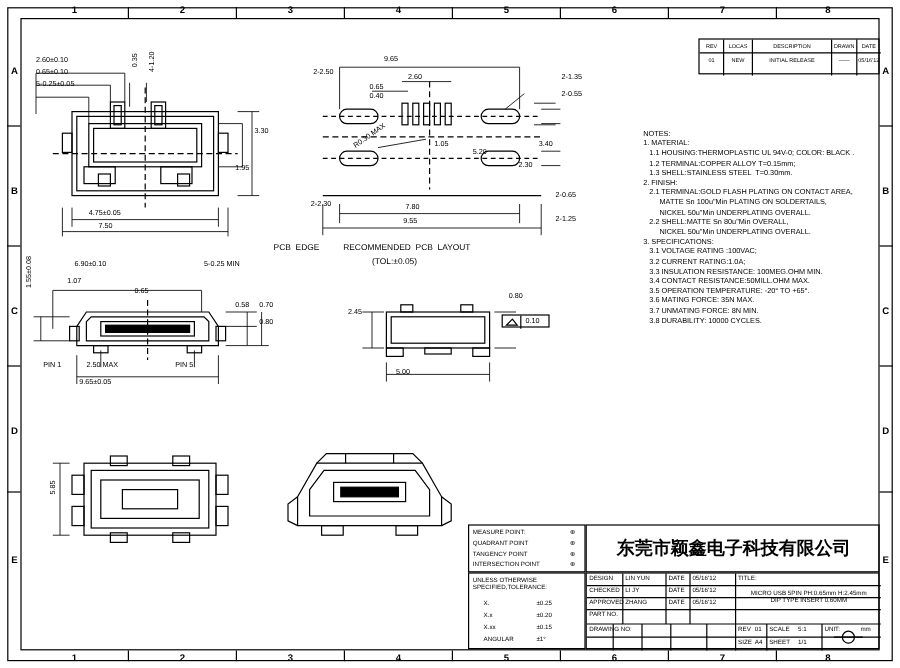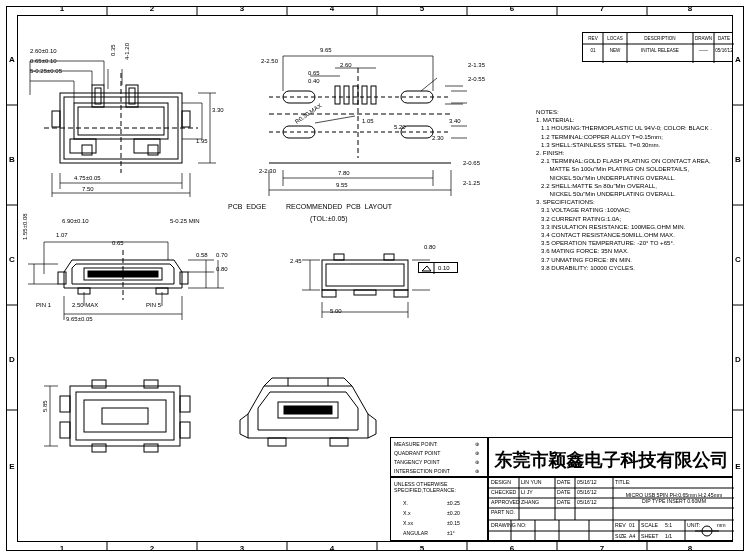--- a/index.html
+++ b/index.html
@@ -410,21 +410,21 @@
     <div class="txt5" style="left:56px;top:22px;">±0.25</div>
     <div class="txt5" style="left:12px;top:32px;">X.x</div>
     <div class="txt5" style="left:56px;top:32px;">±0.20</div>
     <div class="txt5" style="left:12px;top:42px;">X.xx</div>
     <div class="txt5" style="left:56px;top:42px;">±0.15</div>
     <div class="txt5" style="left:12px;top:52px;">ANGULAR</div>
     <div class="txt5" style="left:56px;top:52px;">±1°</div>
   </div>
 
   <div class="rect" style="left:488px;top:437px;width:245px;height:40px;">
-    <div style="position:absolute;left:0;top:10px;width:245px;text-align:center;font-size:18px;font-weight:bold;font-family:'DejaVu Sans',sans-serif;">东莞市颖鑫电子科技有限公司</div>
+    <div style="position:absolute;left:0;top:10px;width:245px;text-align:center;font-size:15px;font-weight:bold;font-family:'DejaVu Sans',sans-serif;">东莞市颖鑫电子科技有限公司</div>
   </div>
 
   <div class="rect" style="left:488px;top:477px;width:245px;height:64px;">
     <svg width="245" height="64">
       <g stroke="#000" stroke-width="1">
         <line x1="0" y1="10" x2="245" y2="10"></line>
         <line x1="0" y1="20" x2="245" y2="20"></line>
         <line x1="0" y1="30" x2="245" y2="30"></line>
         <line x1="0" y1="42" x2="245" y2="42"></line>
         <line x1="0" y1="53" x2="245" y2="53"></line>

